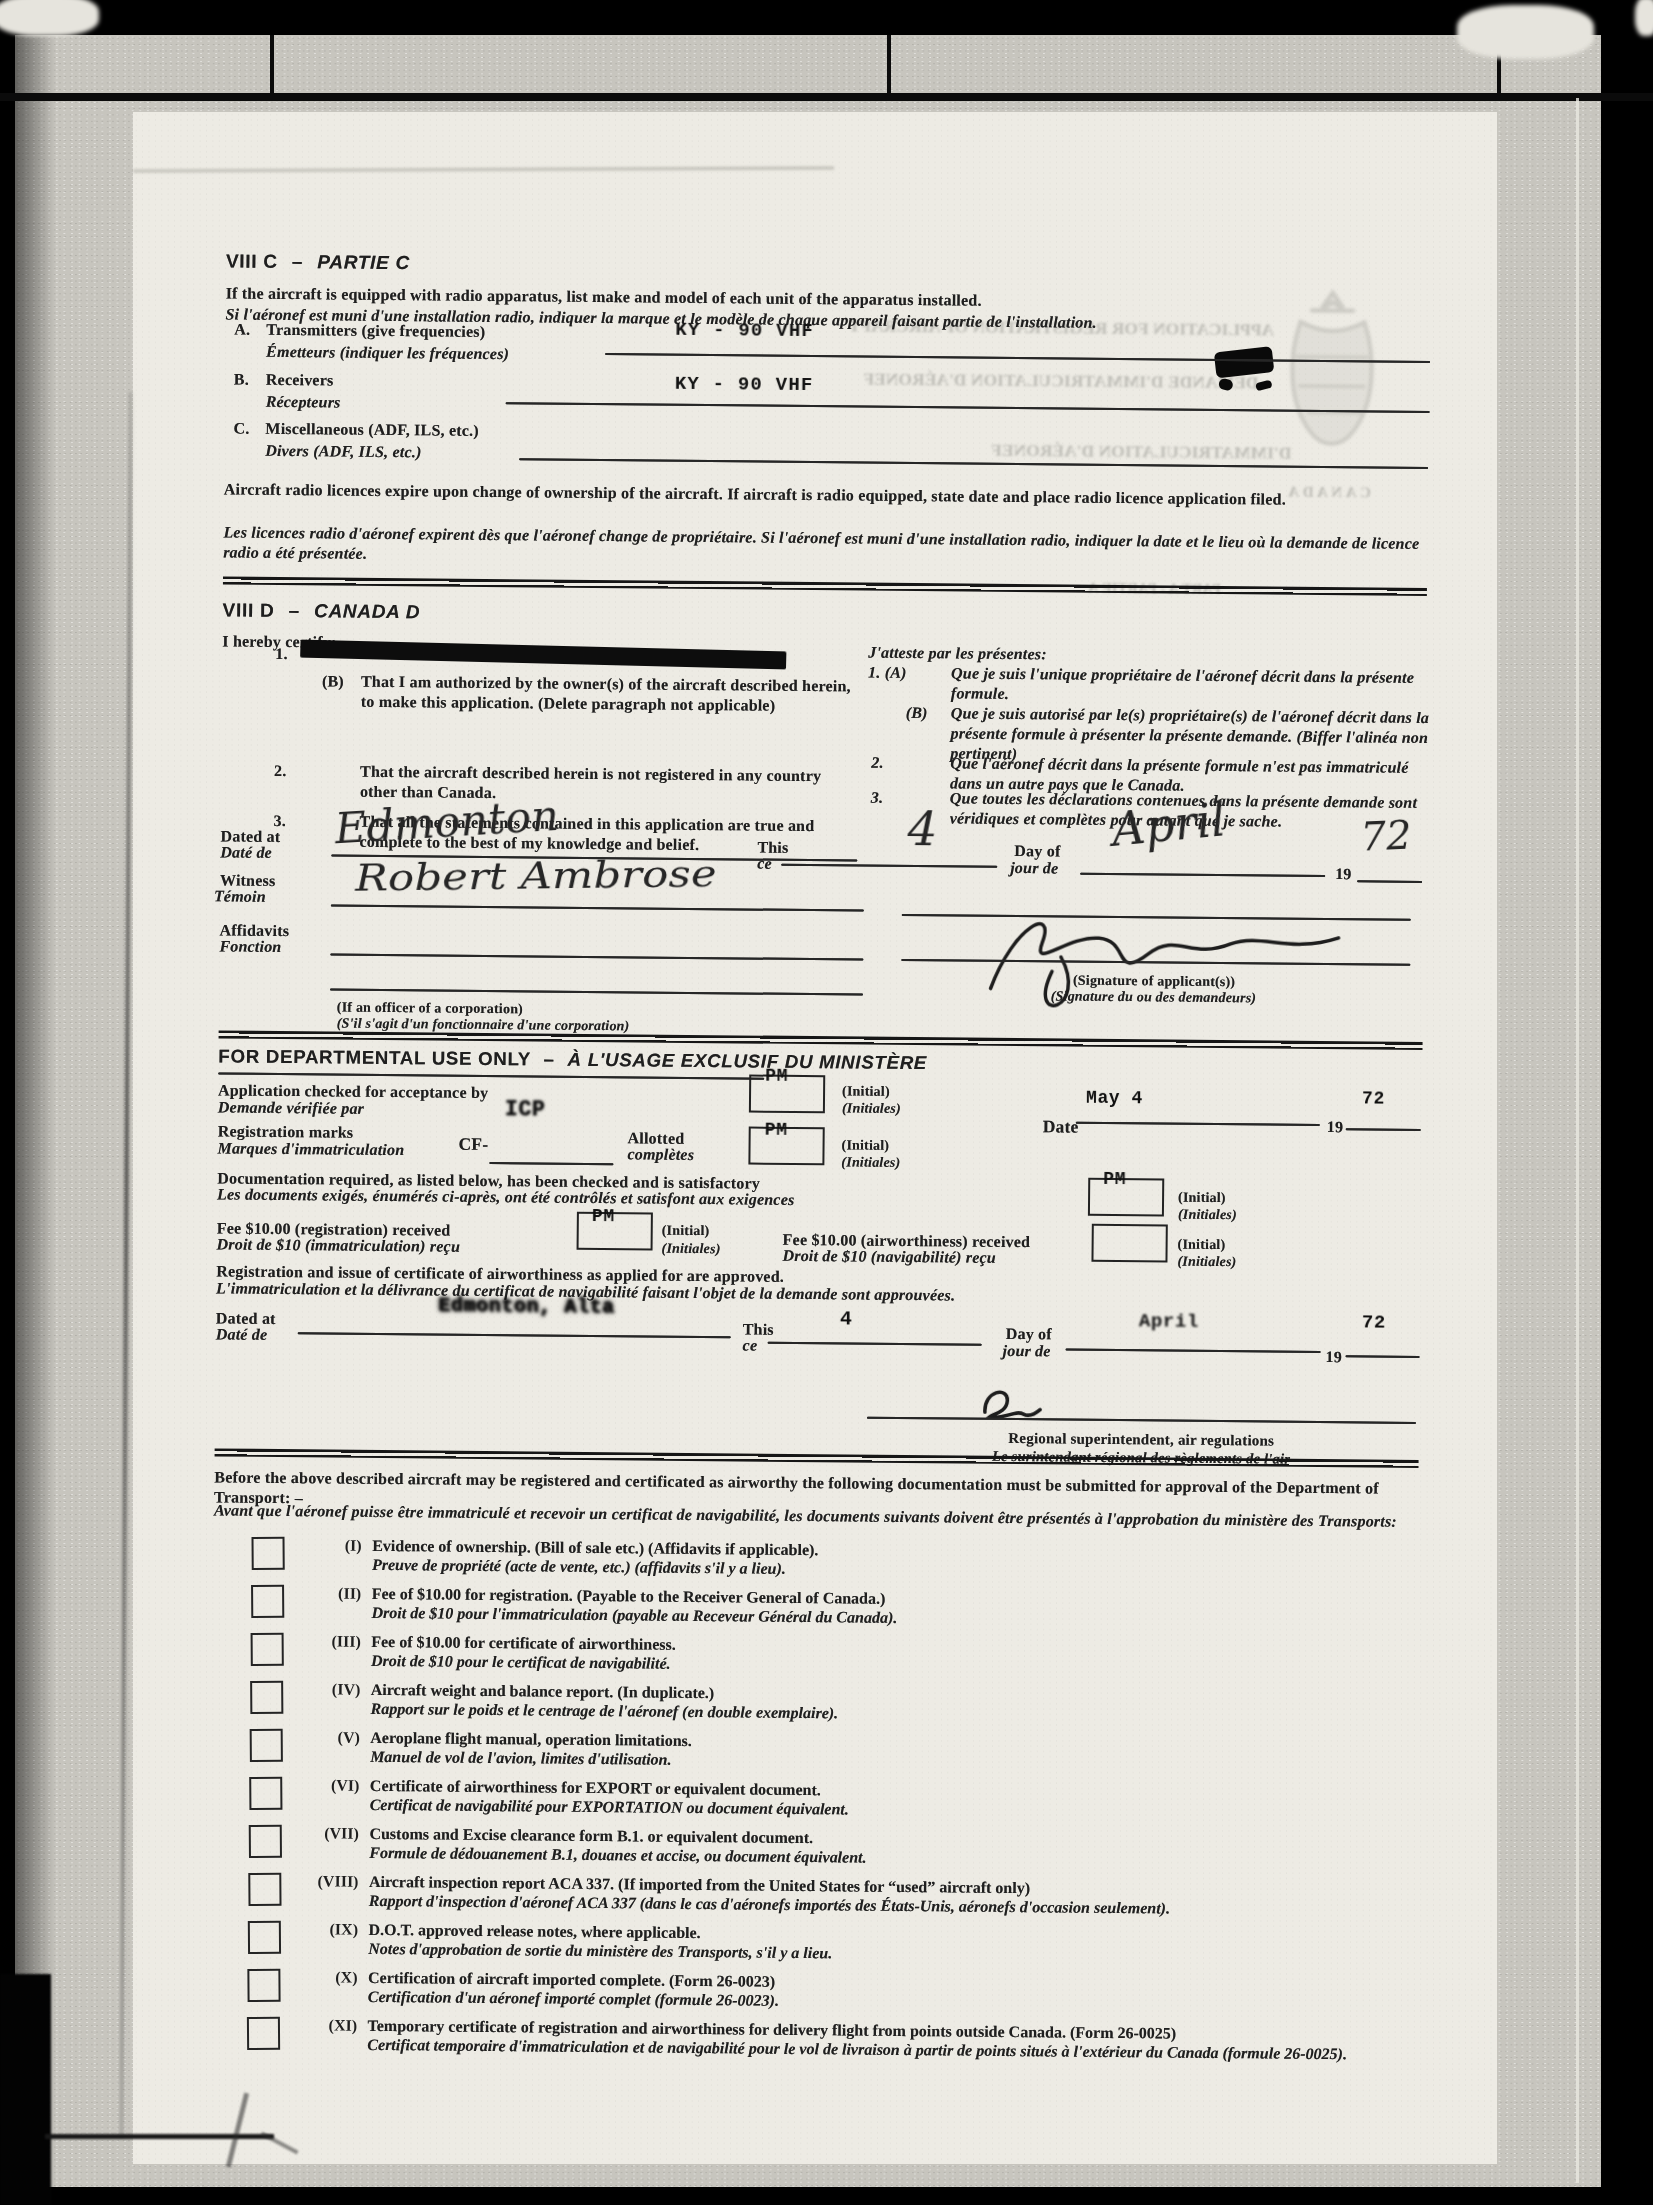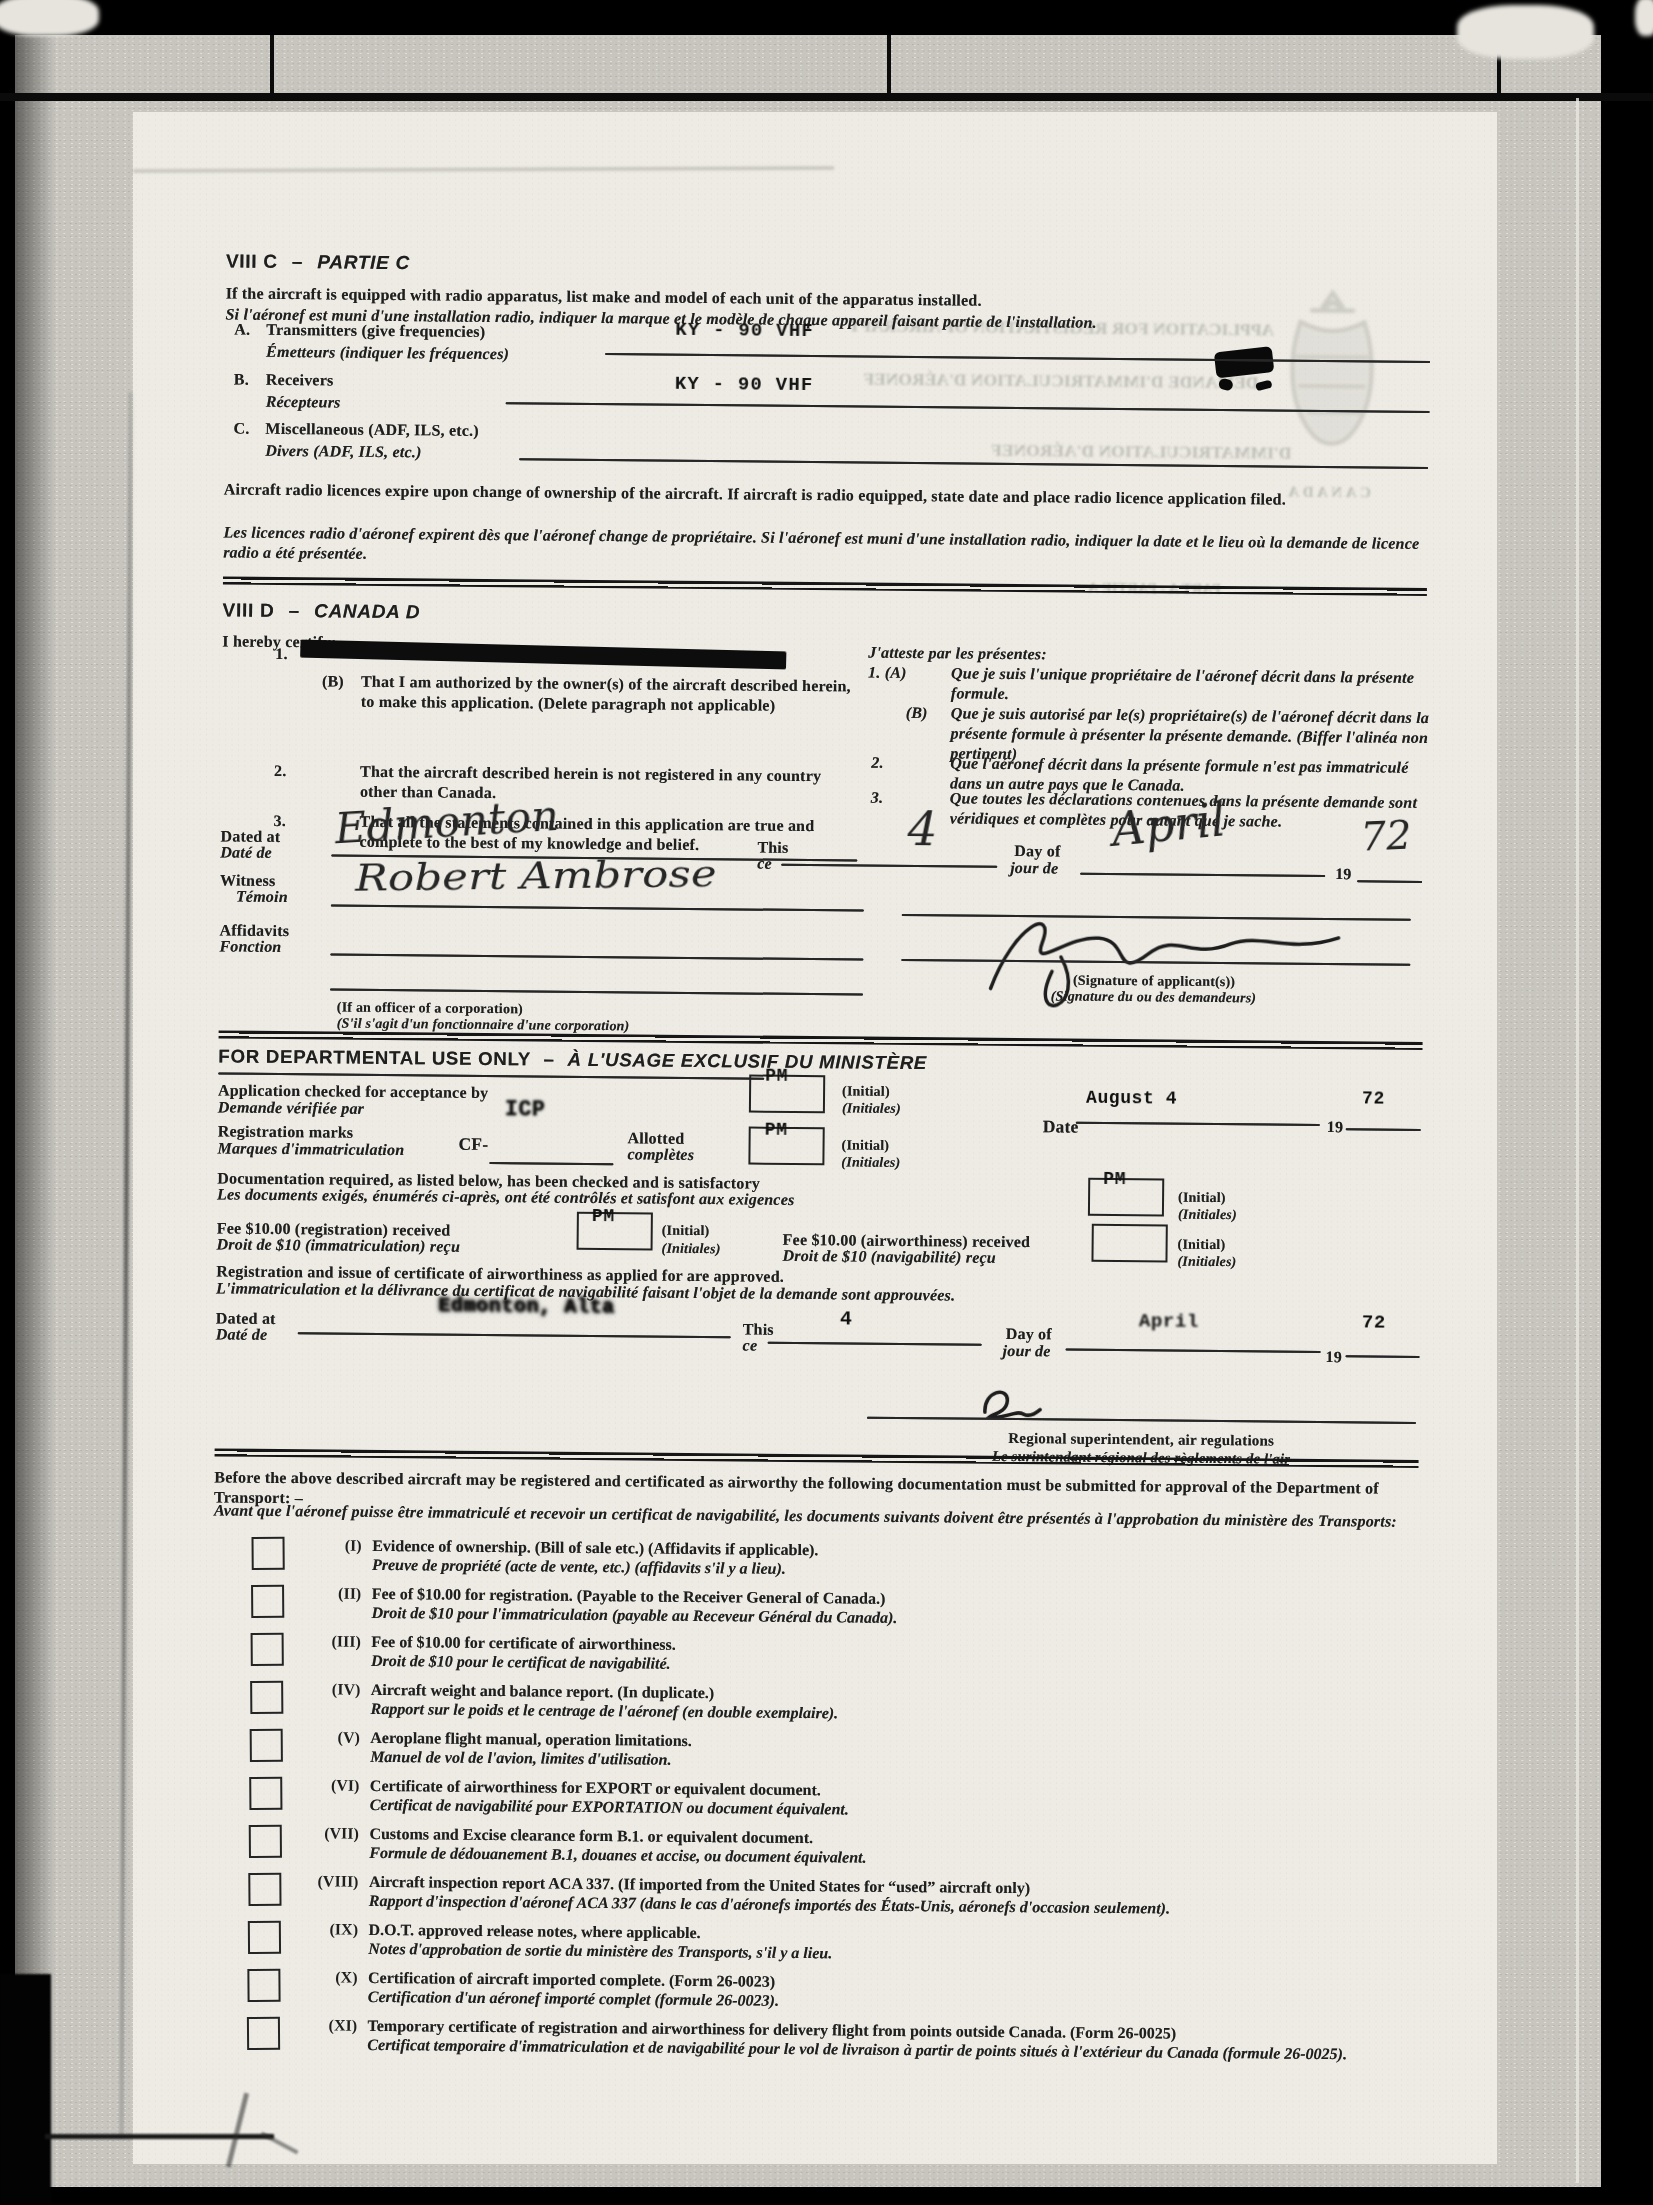--- a/index.html
+++ b/index.html
@@ -175,21 +175,21 @@
     <div class="hline" style="left:654px;top:746px;width:216px;"></div>
     <div class="t" style="left:887px;top:721px;">Day of</div>
     <div class="t fr" style="left:883px;top:738px;">jour de</div>
     <div class="hand" style="left:984px;top:676px;font-size:46px;transform:rotate(-6deg);">April</div>
     <div class="hline" style="left:953px;top:752px;width:245px;"></div>
     <div class="t" style="left:1208px;top:741px;">19</div>
     <div class="hand" style="left:1233px;top:689px;font-size:40px;transform:rotate(-3deg);">72</div>
     <div class="hline" style="left:1230px;top:757px;width:65px;"></div>
 
     <div class="t" style="left:93px;top:758px;">Witness</div>
-    <div class="t fr" style="left:109px;top:774px;">Témoin</div>
+    <div class="t fr" style="left:87px;top:774px;">Témoin</div>
     <div class="hand" style="left:228px;top:743px;font-size:37px;transform:scaleX(1.18) rotate(-1.5deg);transform-origin:left;filter:blur(0.5px);">Robert Ambrose</div>
     <div class="hline" style="left:204px;top:791px;width:533px;"></div>
     <div class="hline" style="left:775px;top:795px;width:509px;"></div>
 
     <div class="t" style="left:93px;top:808px;">Affidavits</div>
     <div class="t fr" style="left:93px;top:824px;">Fonction</div>
     <div class="hline" style="left:204px;top:840px;width:533px;"></div>
 
     <svg class="sig" style="left:847px;top:781px;filter:blur(0.4px);" width="397" height="111" viewBox="0 0 680 190">
       <path d="M30,150 C70,40 140,8 118,70 C100,120 160,58 215,62 C268,66 240,135 300,88 C348,50 372,98 440,70 C495,50 540,86 625,58"></path>
@@ -213,21 +213,21 @@
     <div class="hline" style="left:93px;top:960px;width:546px;"></div>
 
     <div class="t" style="left:93px;top:968px;">Application checked for acceptance by</div>
     <div class="t fr" style="left:93px;top:985px;">Demande vérifiée par</div>
     <div class="stamp" style="left:380px;top:982px;font-size:21.6px;filter:blur(0.9px);text-shadow:0 0 2.3px rgba(0,0,0,.7);">ICP</div>
     <div class="ibox" style="left:624px;top:957px;"></div>
     <div class="stamp" style="left:640px;top:948px;">PM</div>
     <div class="t cap" style="left:717px;top:965px;">(Initial)</div>
     <div class="t cap fr" style="left:717px;top:982px;">(Initiales)</div>
     <div class="t" style="left:918px;top:996px;font-size:17.5px;">Date</div>
-    <div class="stamp" style="left:961px;top:967px;">August 4</div>
+    <div class="stamp" style="left:961px;top:967px;">May 4</div>
     <div class="hline" style="left:951px;top:1001px;width:244px;"></div>
     <div class="t" style="left:1202px;top:994px;">19</div>
     <div class="stamp" style="left:1237px;top:965px;">72</div>
     <div class="hline" style="left:1221px;top:1005px;width:75px;"></div>
 
     <div class="t" style="left:93px;top:1009px;">Registration marks</div>
     <div class="t fr" style="left:93px;top:1026px;">Marques d'immatriculation</div>
     <div class="t" style="left:334px;top:1019px;font-size:17.5px;">CF-</div>
     <div class="hline" style="left:365px;top:1047px;width:124px;"></div>
     <div class="t" style="left:503px;top:1012px;">Allotted</div>

